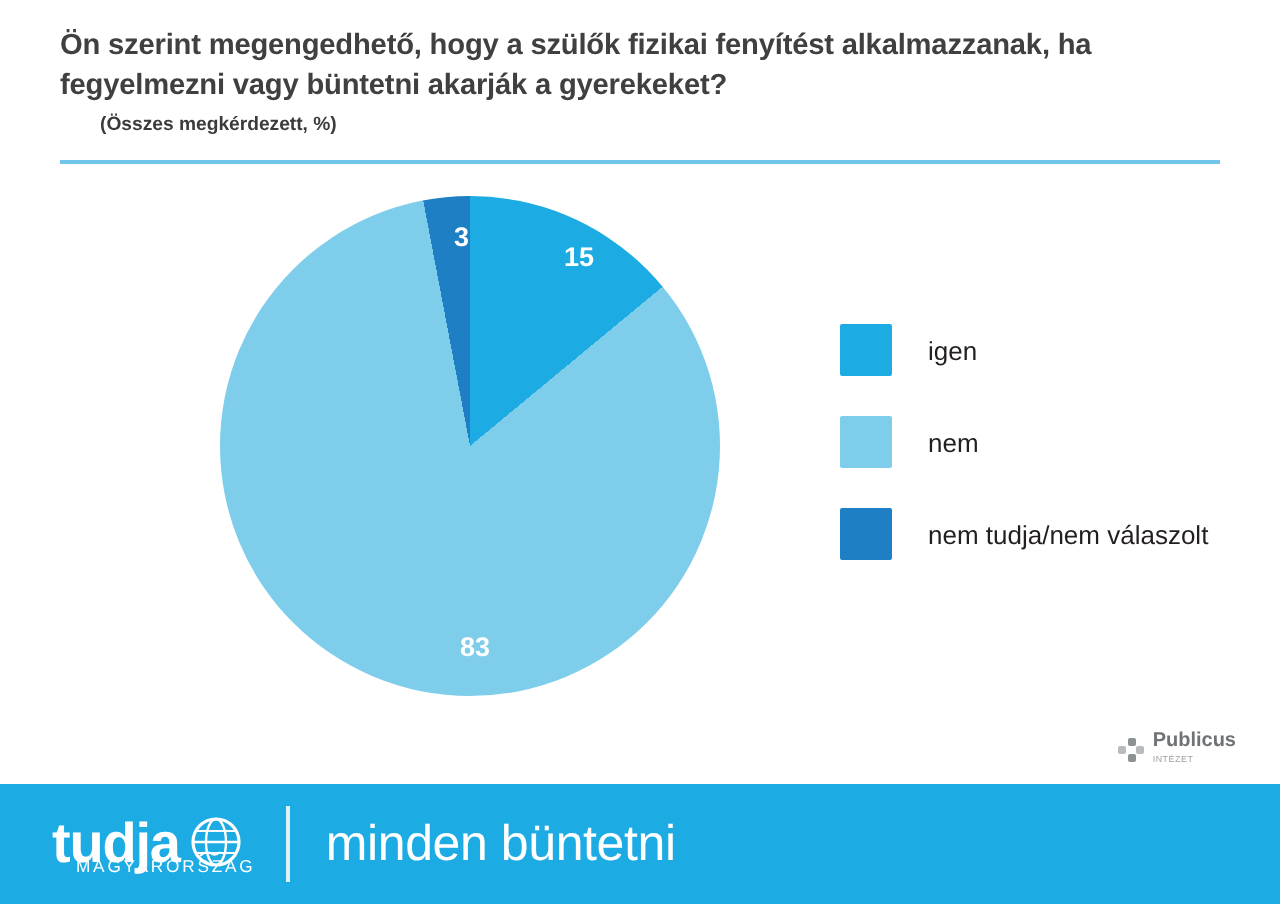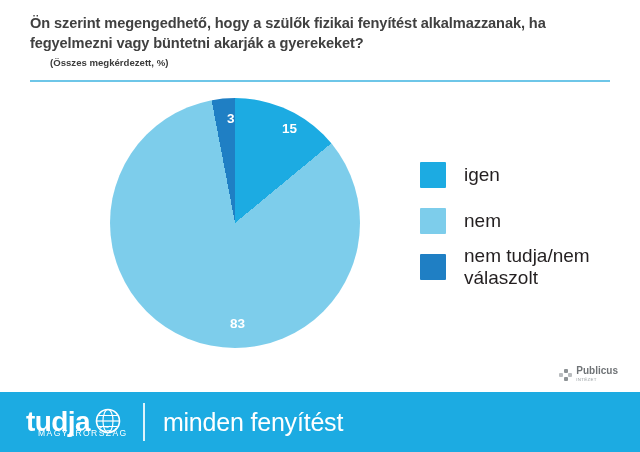--- a/index.html
+++ b/index.html
@@ -96,21 +96,21 @@
     height: 46px;
   }
   .legend-swatch {
     width: 26px;
     height: 26px;
     flex: 0 0 26px;
     border-radius: 1px;
   }
   .legend-label {
     margin-left: 18px;
-    font-size: 19px;
+    font-size: 13px;
     color: #231f20;
   }
 
   
   .publicus {
     position: absolute;
     right: 22px;
     top: 366px;
     display: flex;
     align-items: flex-end;
@@ -255,17 +255,17 @@
           <circle cx="13" cy="13" r="11.5" fill="none" stroke="#ffffff" stroke-width="1.6"></circle>
           <ellipse cx="13" cy="13" rx="5" ry="11.5" fill="none" stroke="#ffffff" stroke-width="1.2"></ellipse>
           <line x1="1.5" y1="13" x2="24.5" y2="13" stroke="#ffffff" stroke-width="1.2"></line>
           <line x1="3.5" y1="7.5" x2="22.5" y2="7.5" stroke="#ffffff" stroke-width="1"></line>
           <line x1="3.5" y1="18.5" x2="22.5" y2="18.5" stroke="#ffffff" stroke-width="1"></line>
           <path d="M5 20 q3 -3 6 -1 q2 1 4 -1" fill="none" stroke="#ffffff" stroke-width="1"></path>
         </svg>
       </span>
       <span class="unicef-country">MAGYARORSZÁG</span>
       <span class="divider-v"></span>
-      <span class="slogan">minden fenyítést</span>
+      <span class="slogan">minden büntetni</span>
     </div>
   </div>
 
 </div>
 
 </body></html>

